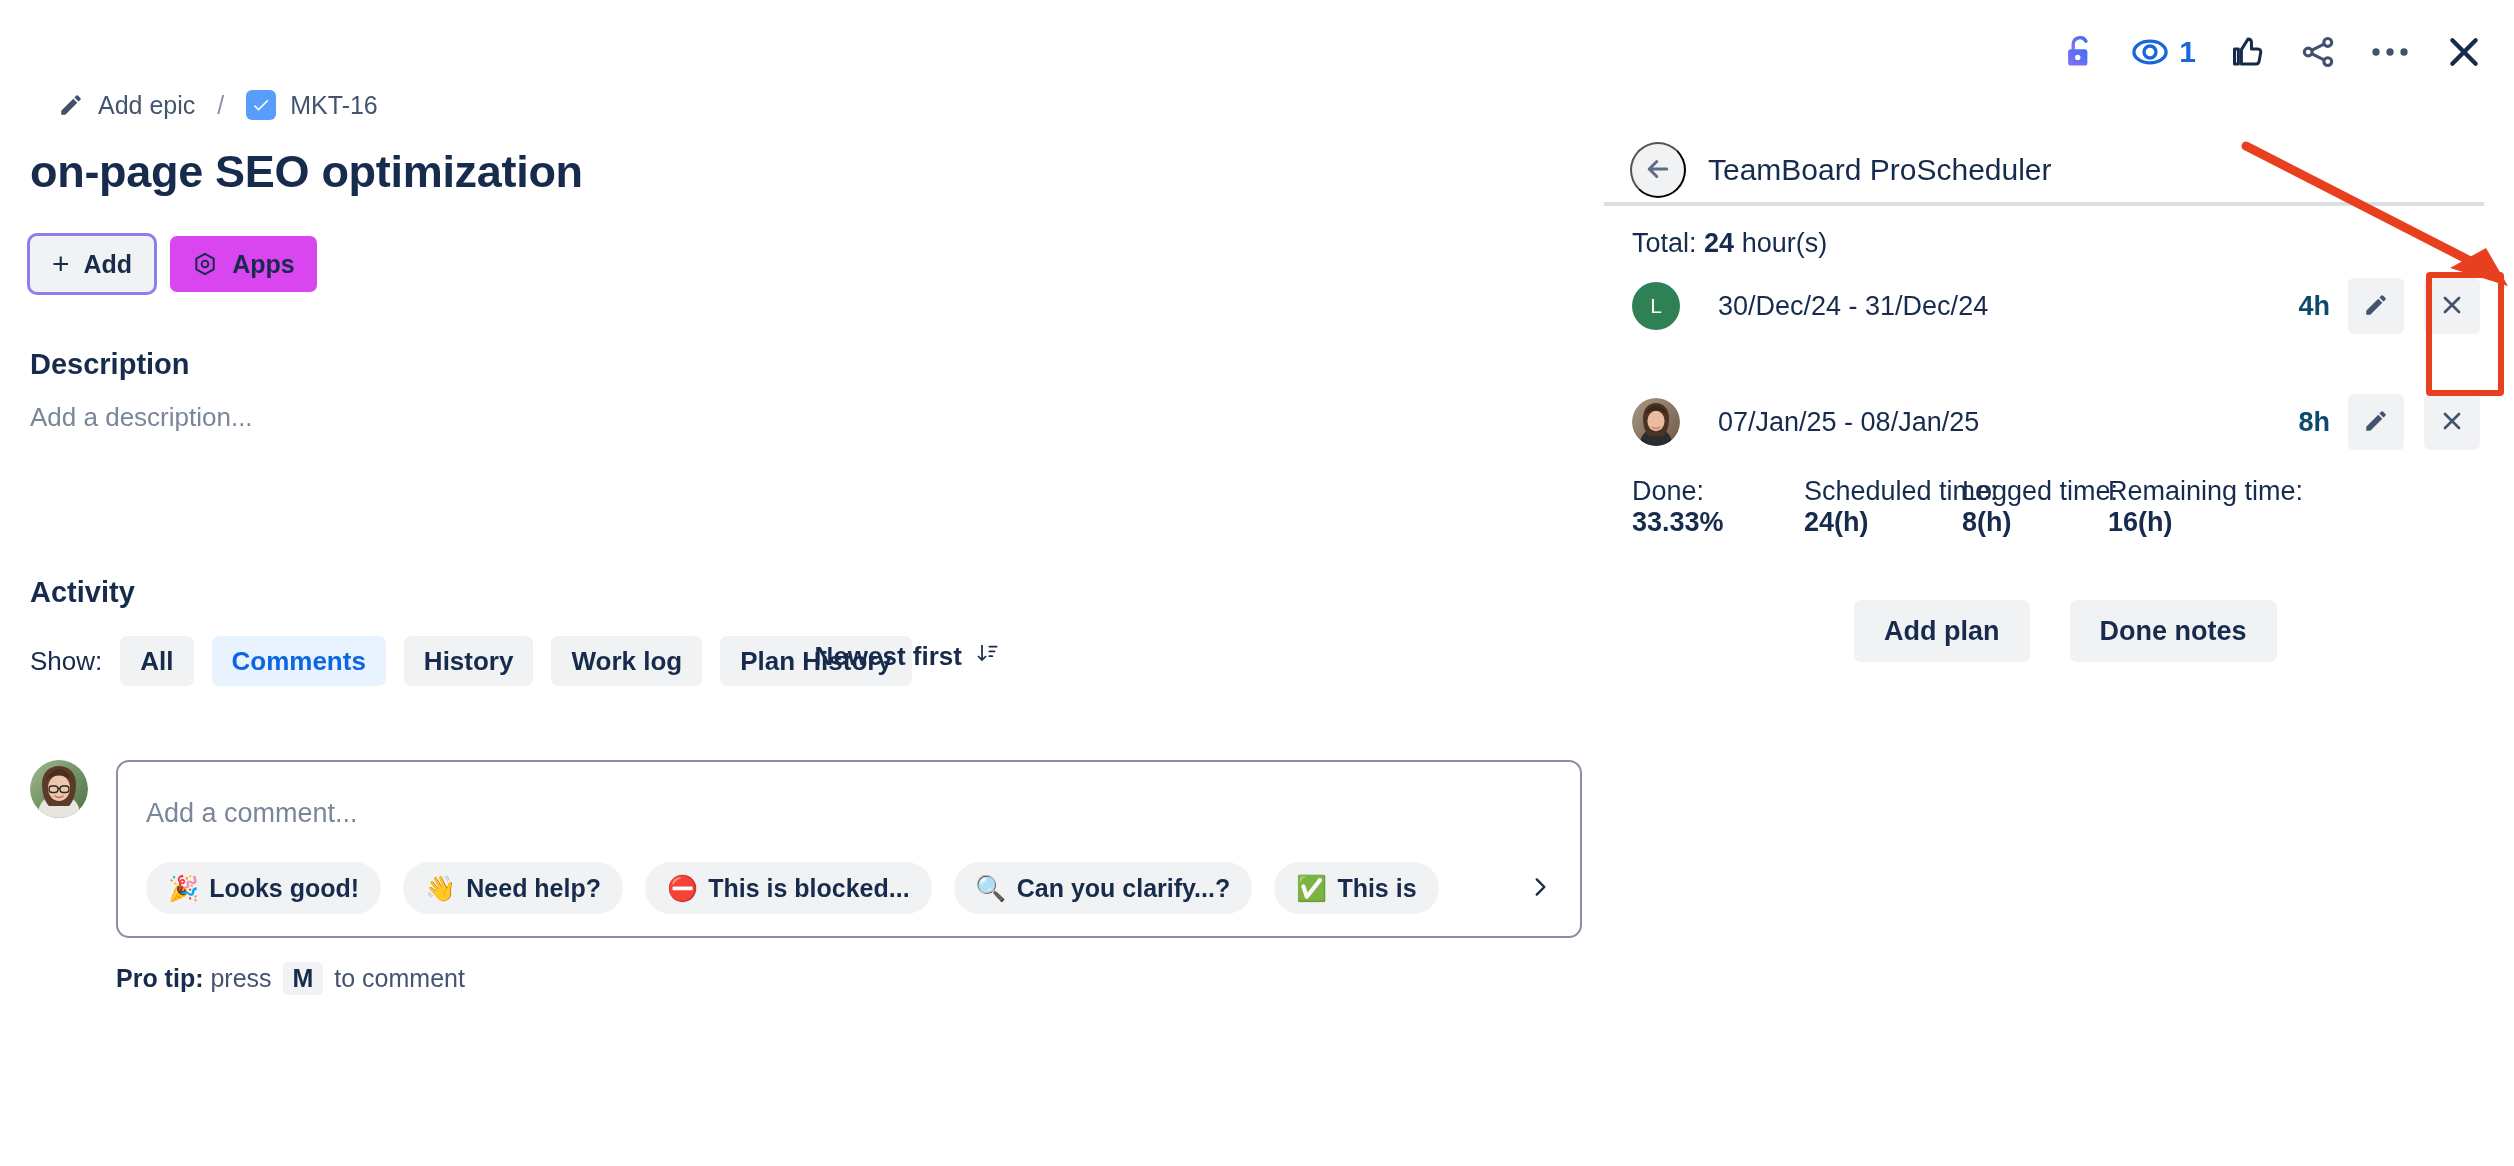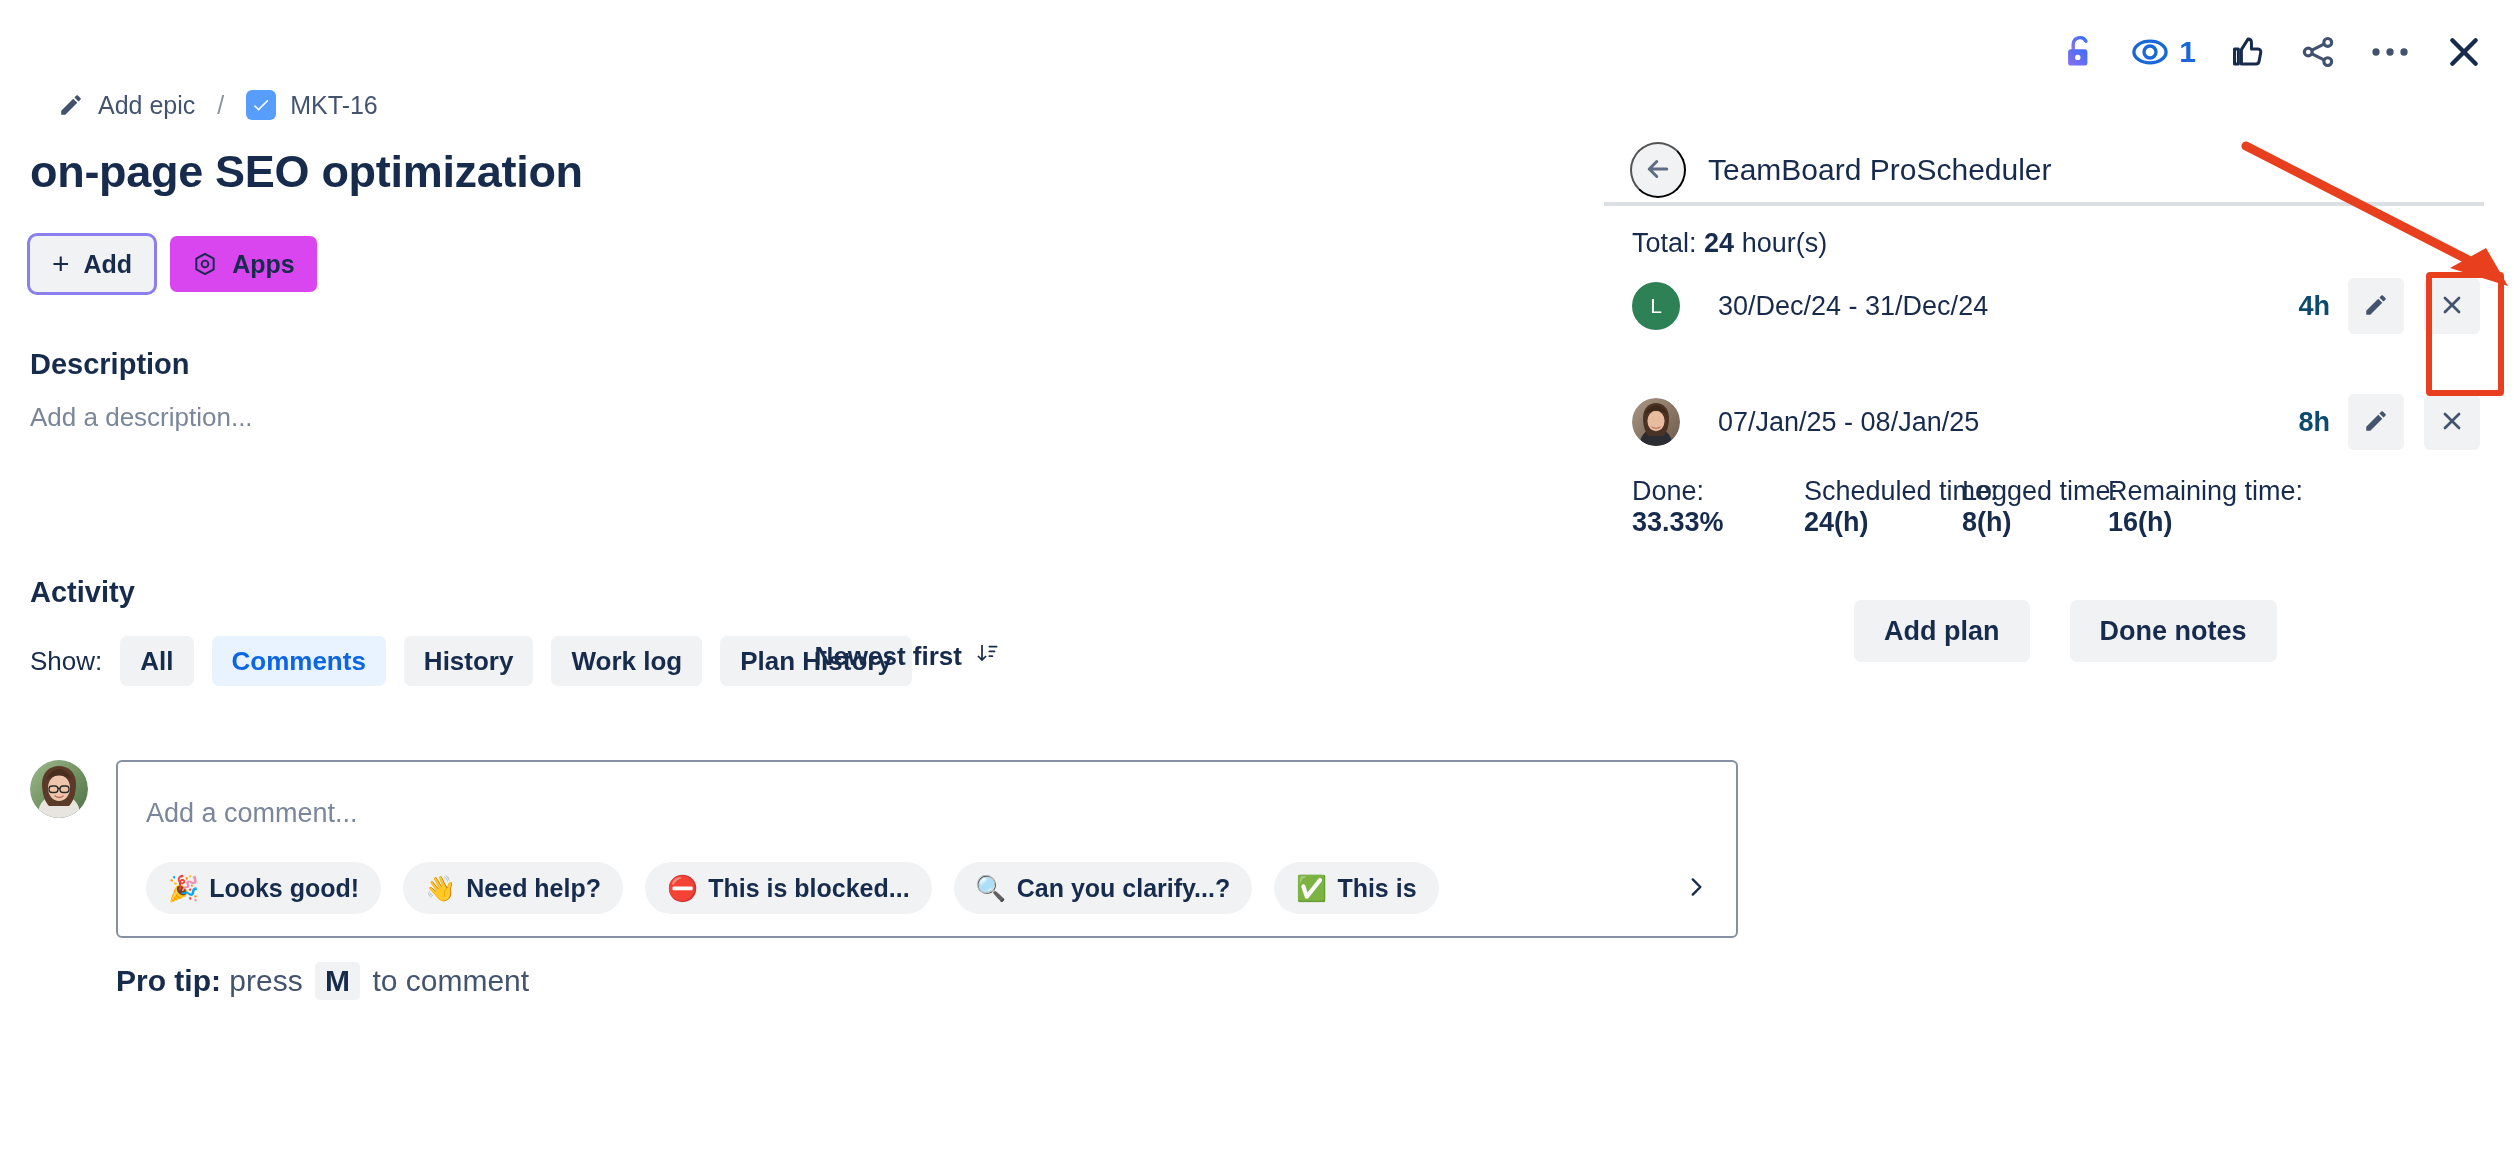--- a/index.html
+++ b/index.html
@@ -63,41 +63,41 @@
     position: absolute; right: 600px; top: 640px; display: flex; align-items: center; gap: 12px;
     font-size: 26px; font-weight: 600; color: #172b4d; cursor: pointer;
   }
   .sort-ctl svg { width: 26px; height: 26px; }
 
   
   .composer-wrap { position: absolute; left: 30px; top: 760px; display: flex; gap: 28px; align-items: flex-start; }
   .av { border-radius: 50%; overflow: hidden; flex: none; background:#cfd6e0; }
   .av-44 { width: 58px; height: 58px; }
   .composer {
-    width: 1622px; min-height: 178px; border: 2px solid #8590a2; border-radius: 6px;
+    width: 1466px; min-height: 178px; border: 2px solid #8590a2; border-radius: 13px;
     background: #fff; position: relative; overflow: hidden;
   }
   .composer-ph { position: absolute; left: 28px; top: 36px; font-size: 27px; color: #7a8699; }
   .chips { position: absolute; left: 28px; top: 100px; display: flex; gap: 22px; align-items: center; white-space: nowrap; }
   .chip {
     height: 52px; padding: 0 22px; border-radius: 26px; background: #f1f2f4;
     display: inline-flex; align-items: center; gap: 10px;
     font-size: 25px; font-weight: 600; color: #172b4d; border: none; cursor: pointer;
     font-family: "Liberation Sans", sans-serif; flex: none;
   }
   .chip .em { font-size: 25px; }
   .chev-next {
     position: absolute; right: 14px; top: 100px; width: 52px; height: 52px;
     display: flex; align-items: center; justify-content: center; background: #fff;
     border: none; cursor: pointer; z-index: 3;
   }
   .chev-next svg { width: 26px; height: 26px; }
   .chips-mask { position:absolute; right:66px; top:96px; width:22px; height:60px; background:#fff; z-index:2; }
 
-  .protip { position: absolute; left: 116px; top: 962px; font-size: 30px; color: #44546f; }
+  .protip { position: absolute; left: 116px; top: 962px; font-size: 25px; color: #44546f; }
   .protip b { color: #172b4d; font-weight: 700; }
   .kbd {
     display: inline-block; background: #f1f2f4; border-radius: 5px; padding: 2px 10px;
     font-weight: 700; color: #172b4d; margin: 0 4px;
   }
 
   
   .iconbar { position: absolute; right: 30px; top: 32px; display: flex; align-items: center; gap: 34px; }
   .ib { display: flex; align-items: center; gap: 10px; cursor: pointer; }
   .ib svg { display: block; }

